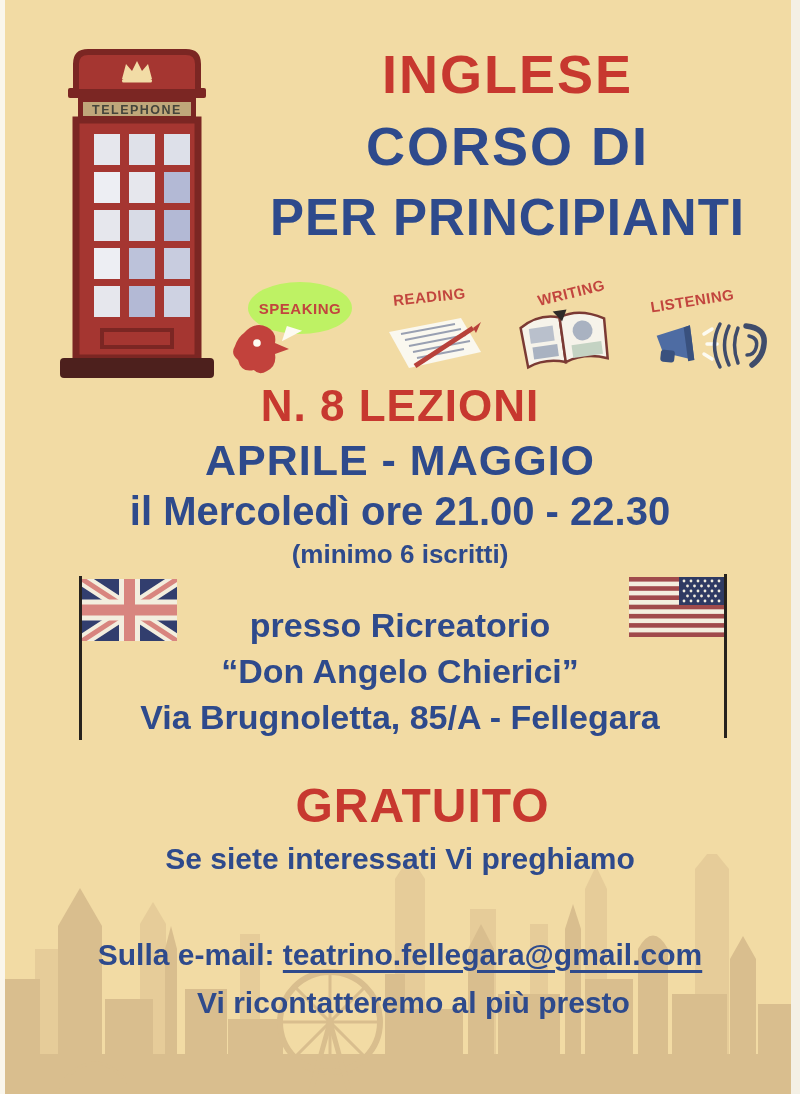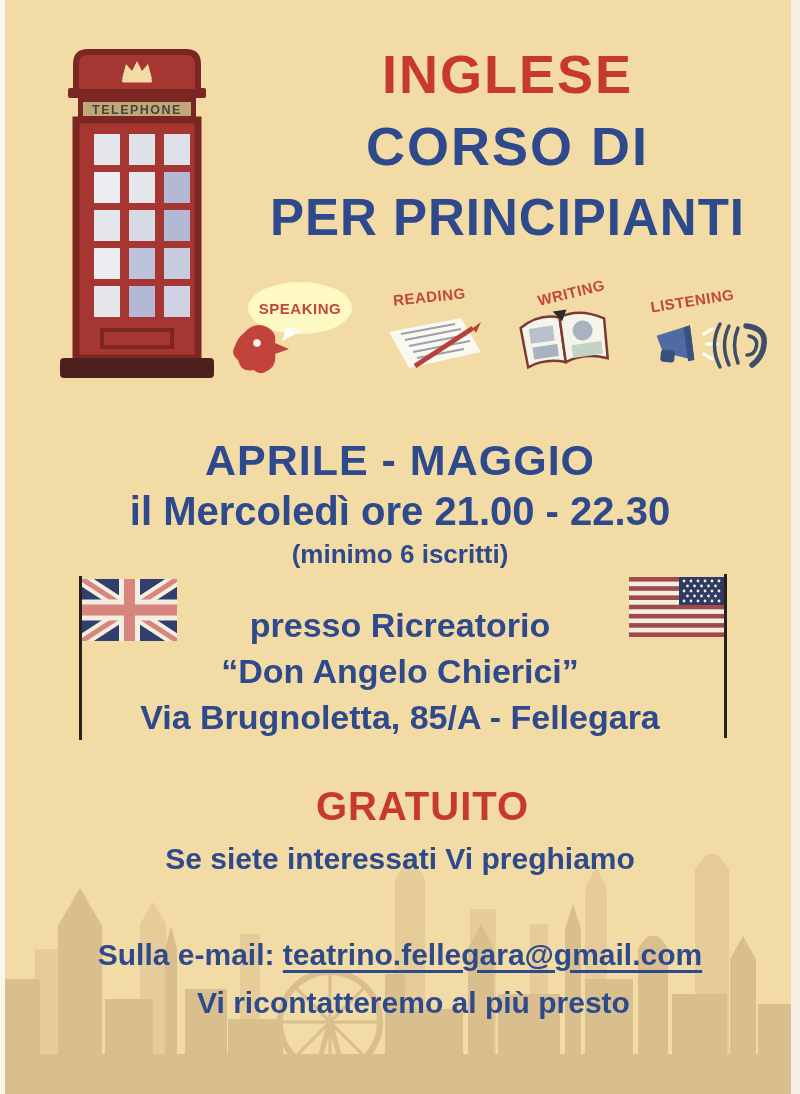--- a/index.html
+++ b/index.html
@@ -24,21 +24,21 @@
   .title-block .l3{font-size:51px;letter-spacing:1px;}
   .title-block{left:235px;right:20px;}
 
   
   .skills{position:absolute;top:276px;left:232px;right:28px;height:105px;
     display:flex;justify-content:space-between;z-index:2;}
   .skill{position:relative;}
   .skill-label{color:#c2453e;font-size:15px;letter-spacing:.5px;white-space:nowrap;}
 
   .sk-speaking{width:122px;height:105px;}
-  .bubble{position:absolute;top:6px;left:16px;width:104px;height:52px;background:#fef9c3;
+  .bubble{position:absolute;top:6px;left:16px;width:104px;height:52px;background:#bef264;
     border-radius:50%;display:flex;align-items:center;justify-content:center;}
   .bubble-tail{position:absolute;top:52px;left:52px;width:0;height:0;
     border-left:16px solid #fdfbf2;border-bottom:16px solid transparent;transform:rotate(18deg);}
   .sk-speaking svg{position:absolute;left:0;top:44px;}
 
   .sk-reading{width:105px;height:105px;}
   .sk-reading .skill-label{position:absolute;top:12px;left:12px;transform:rotate(-6deg);}
   .sk-reading svg{position:absolute;top:36px;left:0;}
 
   .sk-writing{width:108px;height:105px;}
@@ -57,21 +57,21 @@
 
   
   .flag-pole{position:absolute;width:3px;height:164px;background:#27221d;z-index:2;}
   .uk-pole{left:79px;top:576px;}
   .us-pole{left:724px;top:574px;}
   .uk-flag{position:absolute;left:82px;top:579px;z-index:2;}
   .us-flag{position:absolute;left:629px;top:577px;z-index:2;}
   .venue{top:602px;font-size:34px;line-height:46px;}
 
   
-  .gratuito{top:780px;font-size:40px;line-height:52px;letter-spacing:1px;padding-left:45px;}
+  .gratuito{top:780px;font-size:48px;line-height:52px;letter-spacing:1px;padding-left:45px;}
   .contact1{top:841px;}
   .contact2{top:889px;}
   .contact3{top:937px;}
   .contact4{top:985px;padding-left:27px;}
   .contact1,.contact2,.contact3,.contact4{font-size:30px;line-height:36px;}
   .email{text-decoration:underline;text-decoration-thickness:3px;text-underline-offset:5px;}
 
   
   .booth{position:absolute;left:52px;top:42px;z-index:2;}
   .skyline{position:absolute;left:0;bottom:0;z-index:1;}
@@ -226,20 +226,21 @@
           <path d="M94 8 Q114 10 112 26 Q111 39 100 47" stroke-width="5.5"></path>
           <path d="M97 18 Q107 20 104 30 Q102 37 95 37" stroke-width="3.5"></path>
           <path d="M86 10 Q79 27 86 45" stroke-width="3.5"></path>
           <path d="M77 8 Q68 27 77 47" stroke-width="3.5"></path>
           <path d="M68 6 Q57 27 68 49" stroke-width="3.5"></path>
         </g>
       </svg>
     </div>
   </div>
 
+  <div class="txt lessons red">N. 8 LEZIONI</div>
   <div class="txt period blue">APRILE - MAGGIO</div>
   <div class="txt schedule blue">il Mercoledì ore 21.00 - 22.30</div>
   <div class="txt minimum blue">(minimo 6 iscritti)</div>
 
   <div class="flag-pole uk-pole"></div>
   <svg class="uk-flag" width="95" height="62" viewBox="0 0 95 62">
     <rect width="95" height="62" fill="#323e6e"></rect>
     <path d="M0 0 L95 62 M95 0 L0 62" stroke="#f3eede" stroke-width="13"></path>
     <path d="M0 0 L95 62 M95 0 L0 62" stroke="#d8857f" stroke-width="5"></path>
     <path d="M47.5 0 V62 M0 31 H95" stroke="#f3eede" stroke-width="21"></path>

